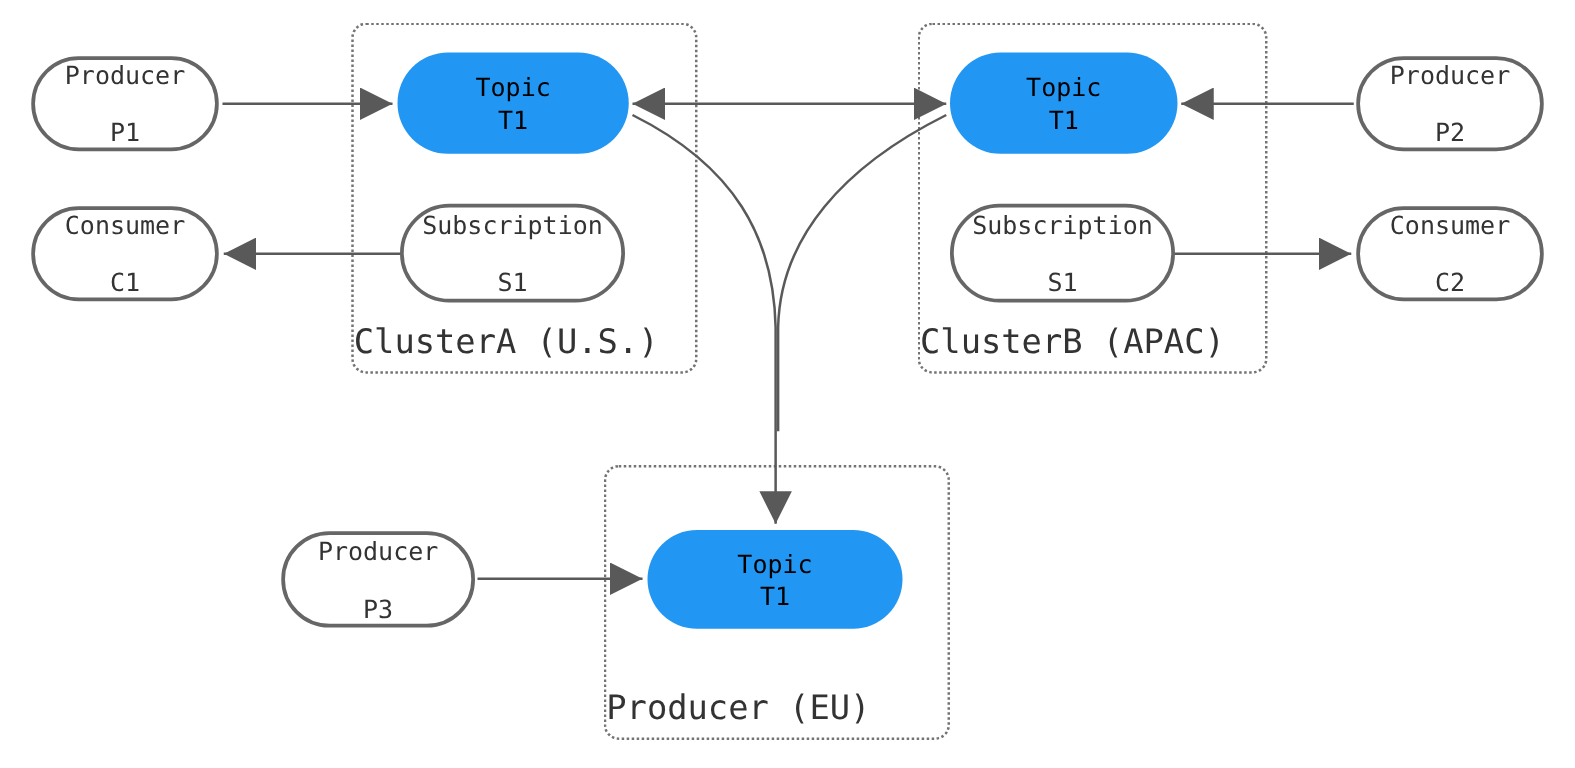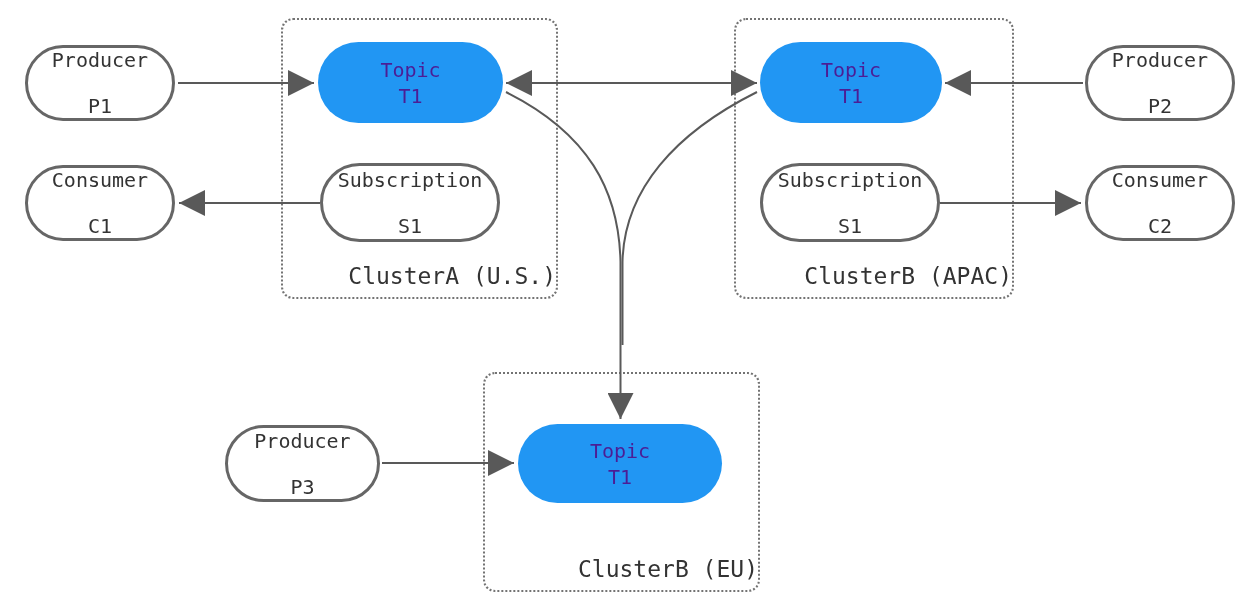--- a/index.html
+++ b/index.html
@@ -16,22 +16,22 @@
   .cluster{
     position:absolute;
     border:2px dotted var(--cluster-border);
     border-radius:12px;
     z-index:0;
     background:transparent;
   }
   .cluster-label{
     position:absolute;
     left:0;right:0;bottom:8px;
-    text-align:right;
-    font-size:23px;
+    text-align:left;
+    font-size:27px;
     color:var(--node-text);
     white-space:nowrap;
   }
 
   svg.edges{position:absolute;left:0;top:0;z-index:1;}
   .edge{stroke:var(--edge);stroke-width:2;fill:none;}
   .marker-head{fill:var(--edge);stroke:none;}
 
   .node{
     position:absolute;
@@ -48,36 +48,36 @@
   }
   .pill-white{
     background:#ffffff;
     border:3px solid var(--node-border);
     color:var(--node-text);
     gap:20px;
   }
   .pill-blue{
     background:var(--blue);
     border:none;
-    color:#4c1d95;
+    color:#000000;
   }
 </style>
 </head>
 <body>
 
 <div class="canvas">
 
   <div class="cluster" style="left:281px;top:18px;width:277px;height:281px;">
     <div class="cluster-label">ClusterA (U.S.)</div>
   </div>
   <div class="cluster" style="left:734px;top:18px;width:280px;height:281px;">
     <div class="cluster-label">ClusterB (APAC)</div>
   </div>
   <div class="cluster" style="left:483px;top:372px;width:277px;height:220px;">
-    <div class="cluster-label">ClusterB (EU)</div>
+    <div class="cluster-label">Producer (EU)</div>
   </div>
 
   <svg class="edges" width="1260" height="614" viewBox="0 0 1260 614">
     <defs>
       <marker id="m-end" viewBox="0 0 10 10" refX="10" refY="5" markerWidth="13" markerHeight="13" orient="auto">
         <path class="marker-head" d="M0,0 L10,5 L0,10 z"></path>
       </marker>
       <marker id="m-start" viewBox="0 0 10 10" refX="0" refY="5" markerWidth="13" markerHeight="13" orient="auto">
         <path class="marker-head" d="M10,0 L0,5 L10,10 z"></path>
       </marker>

